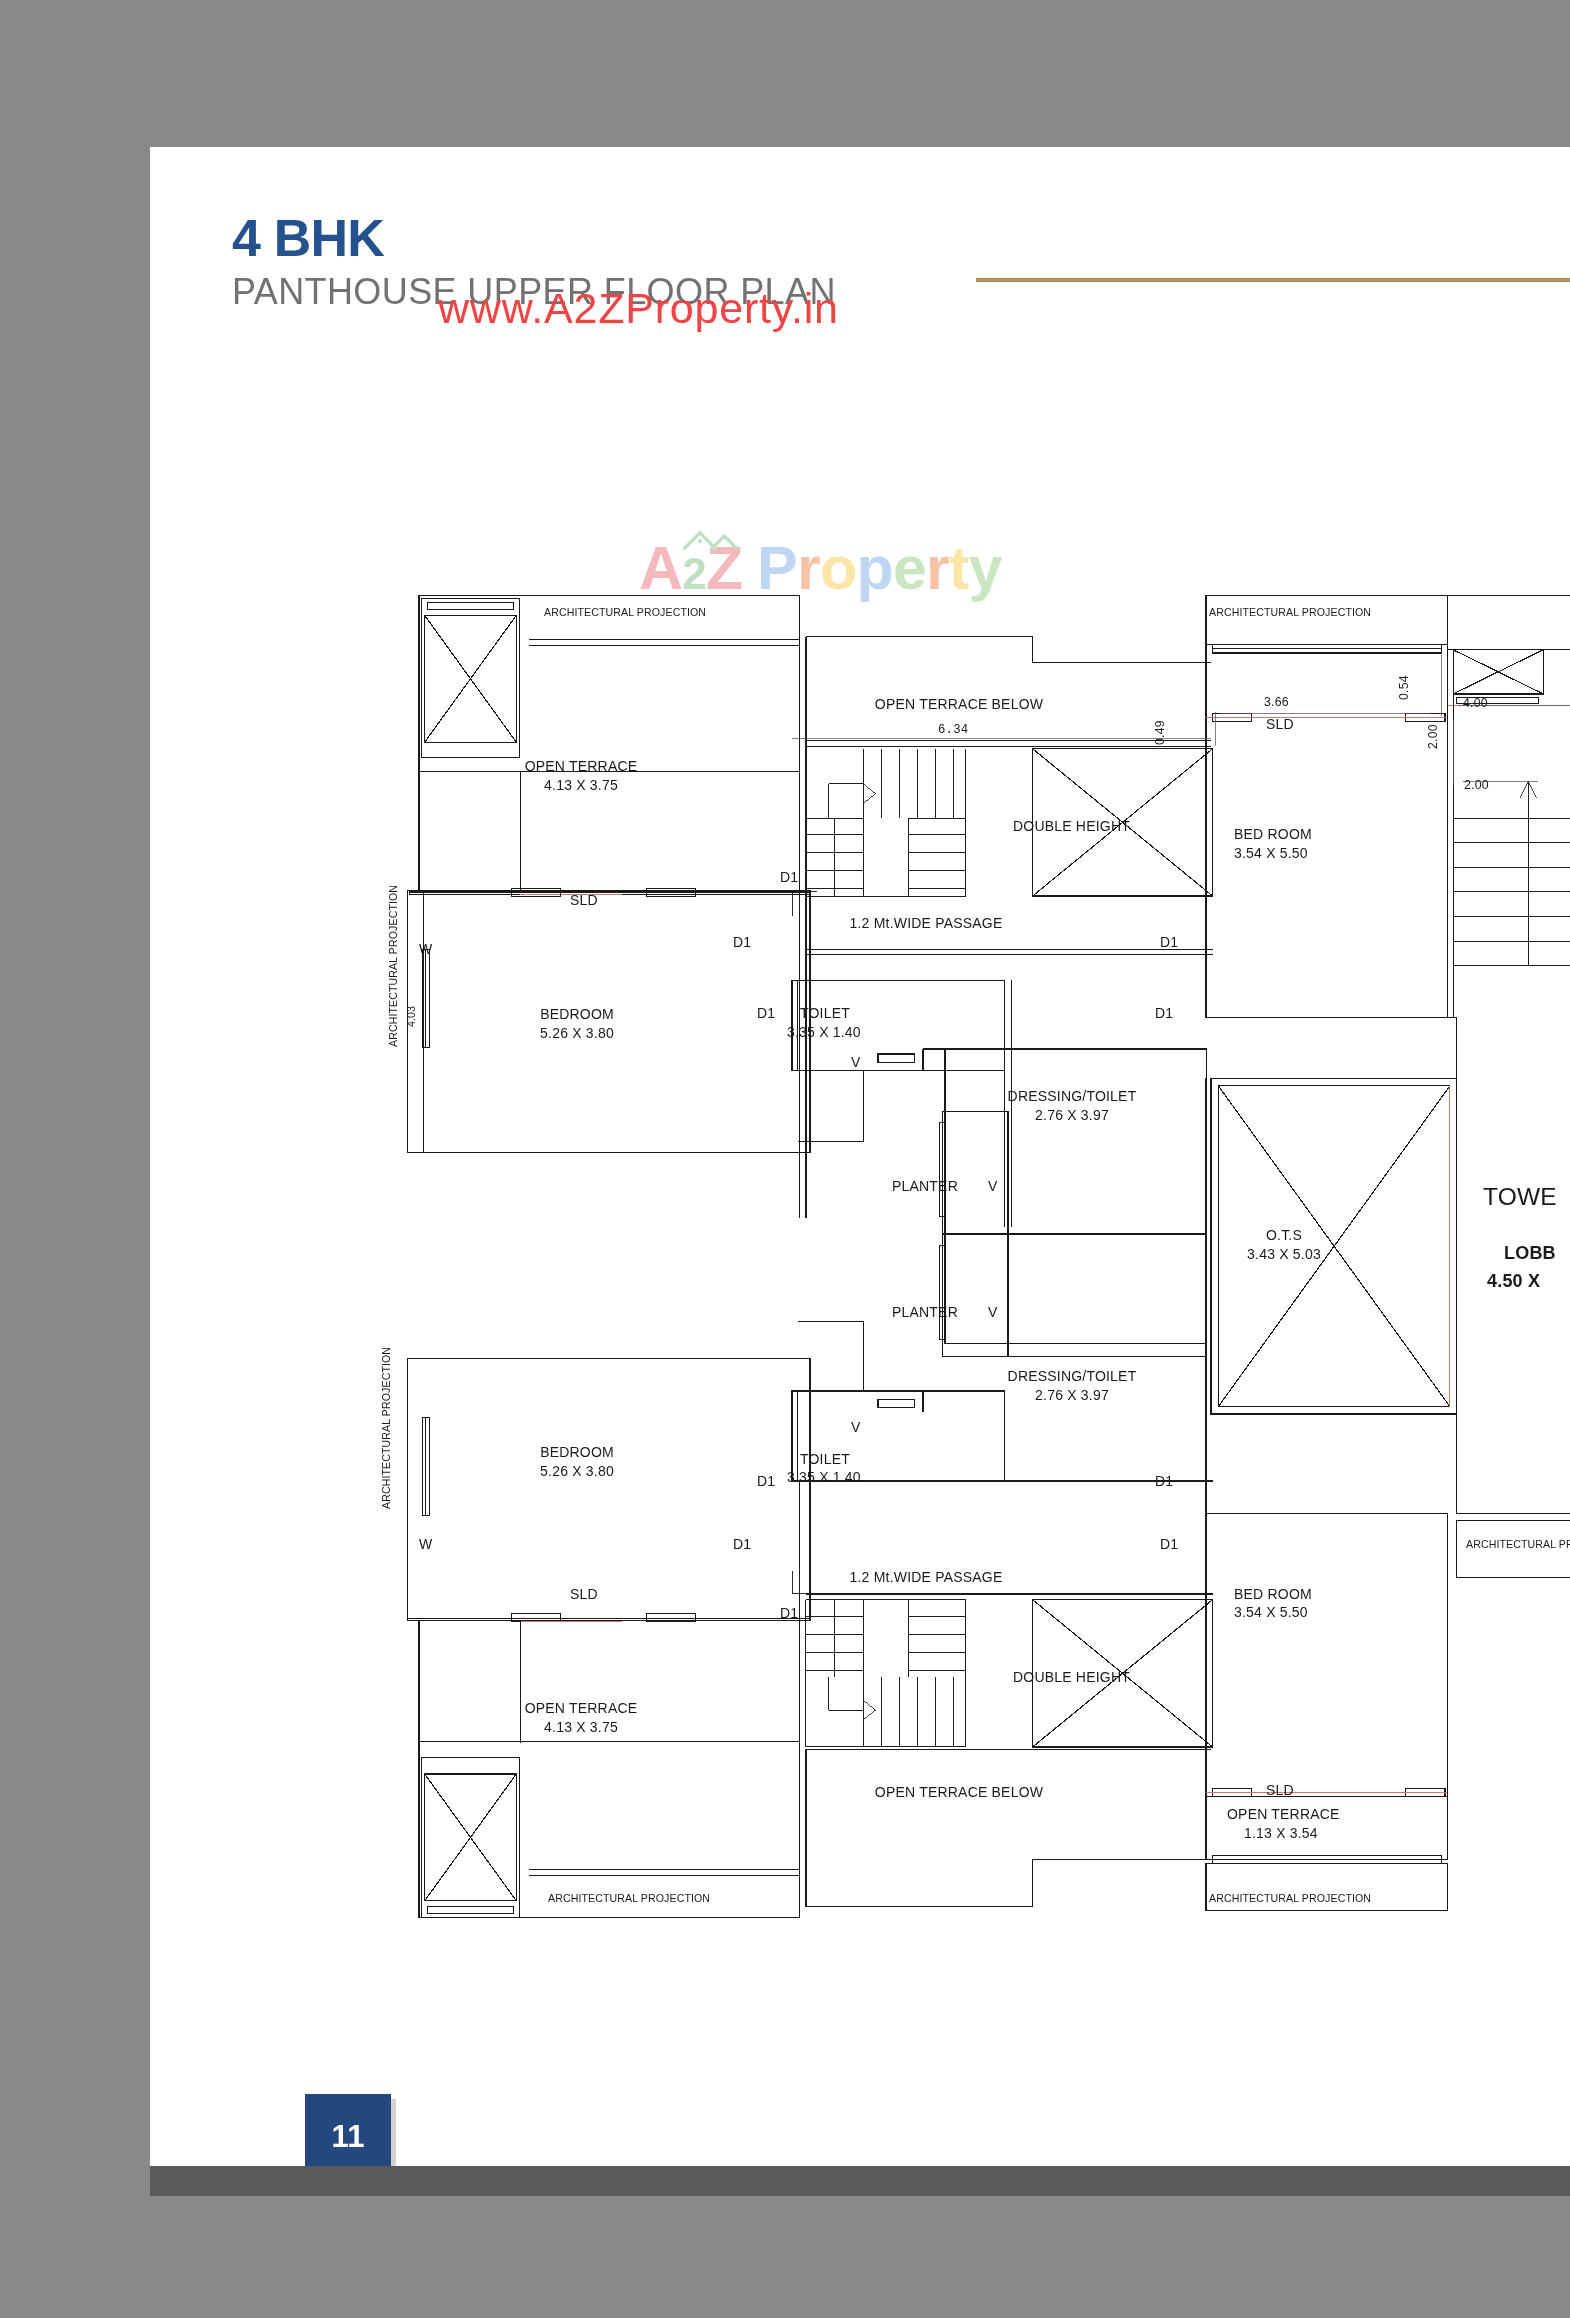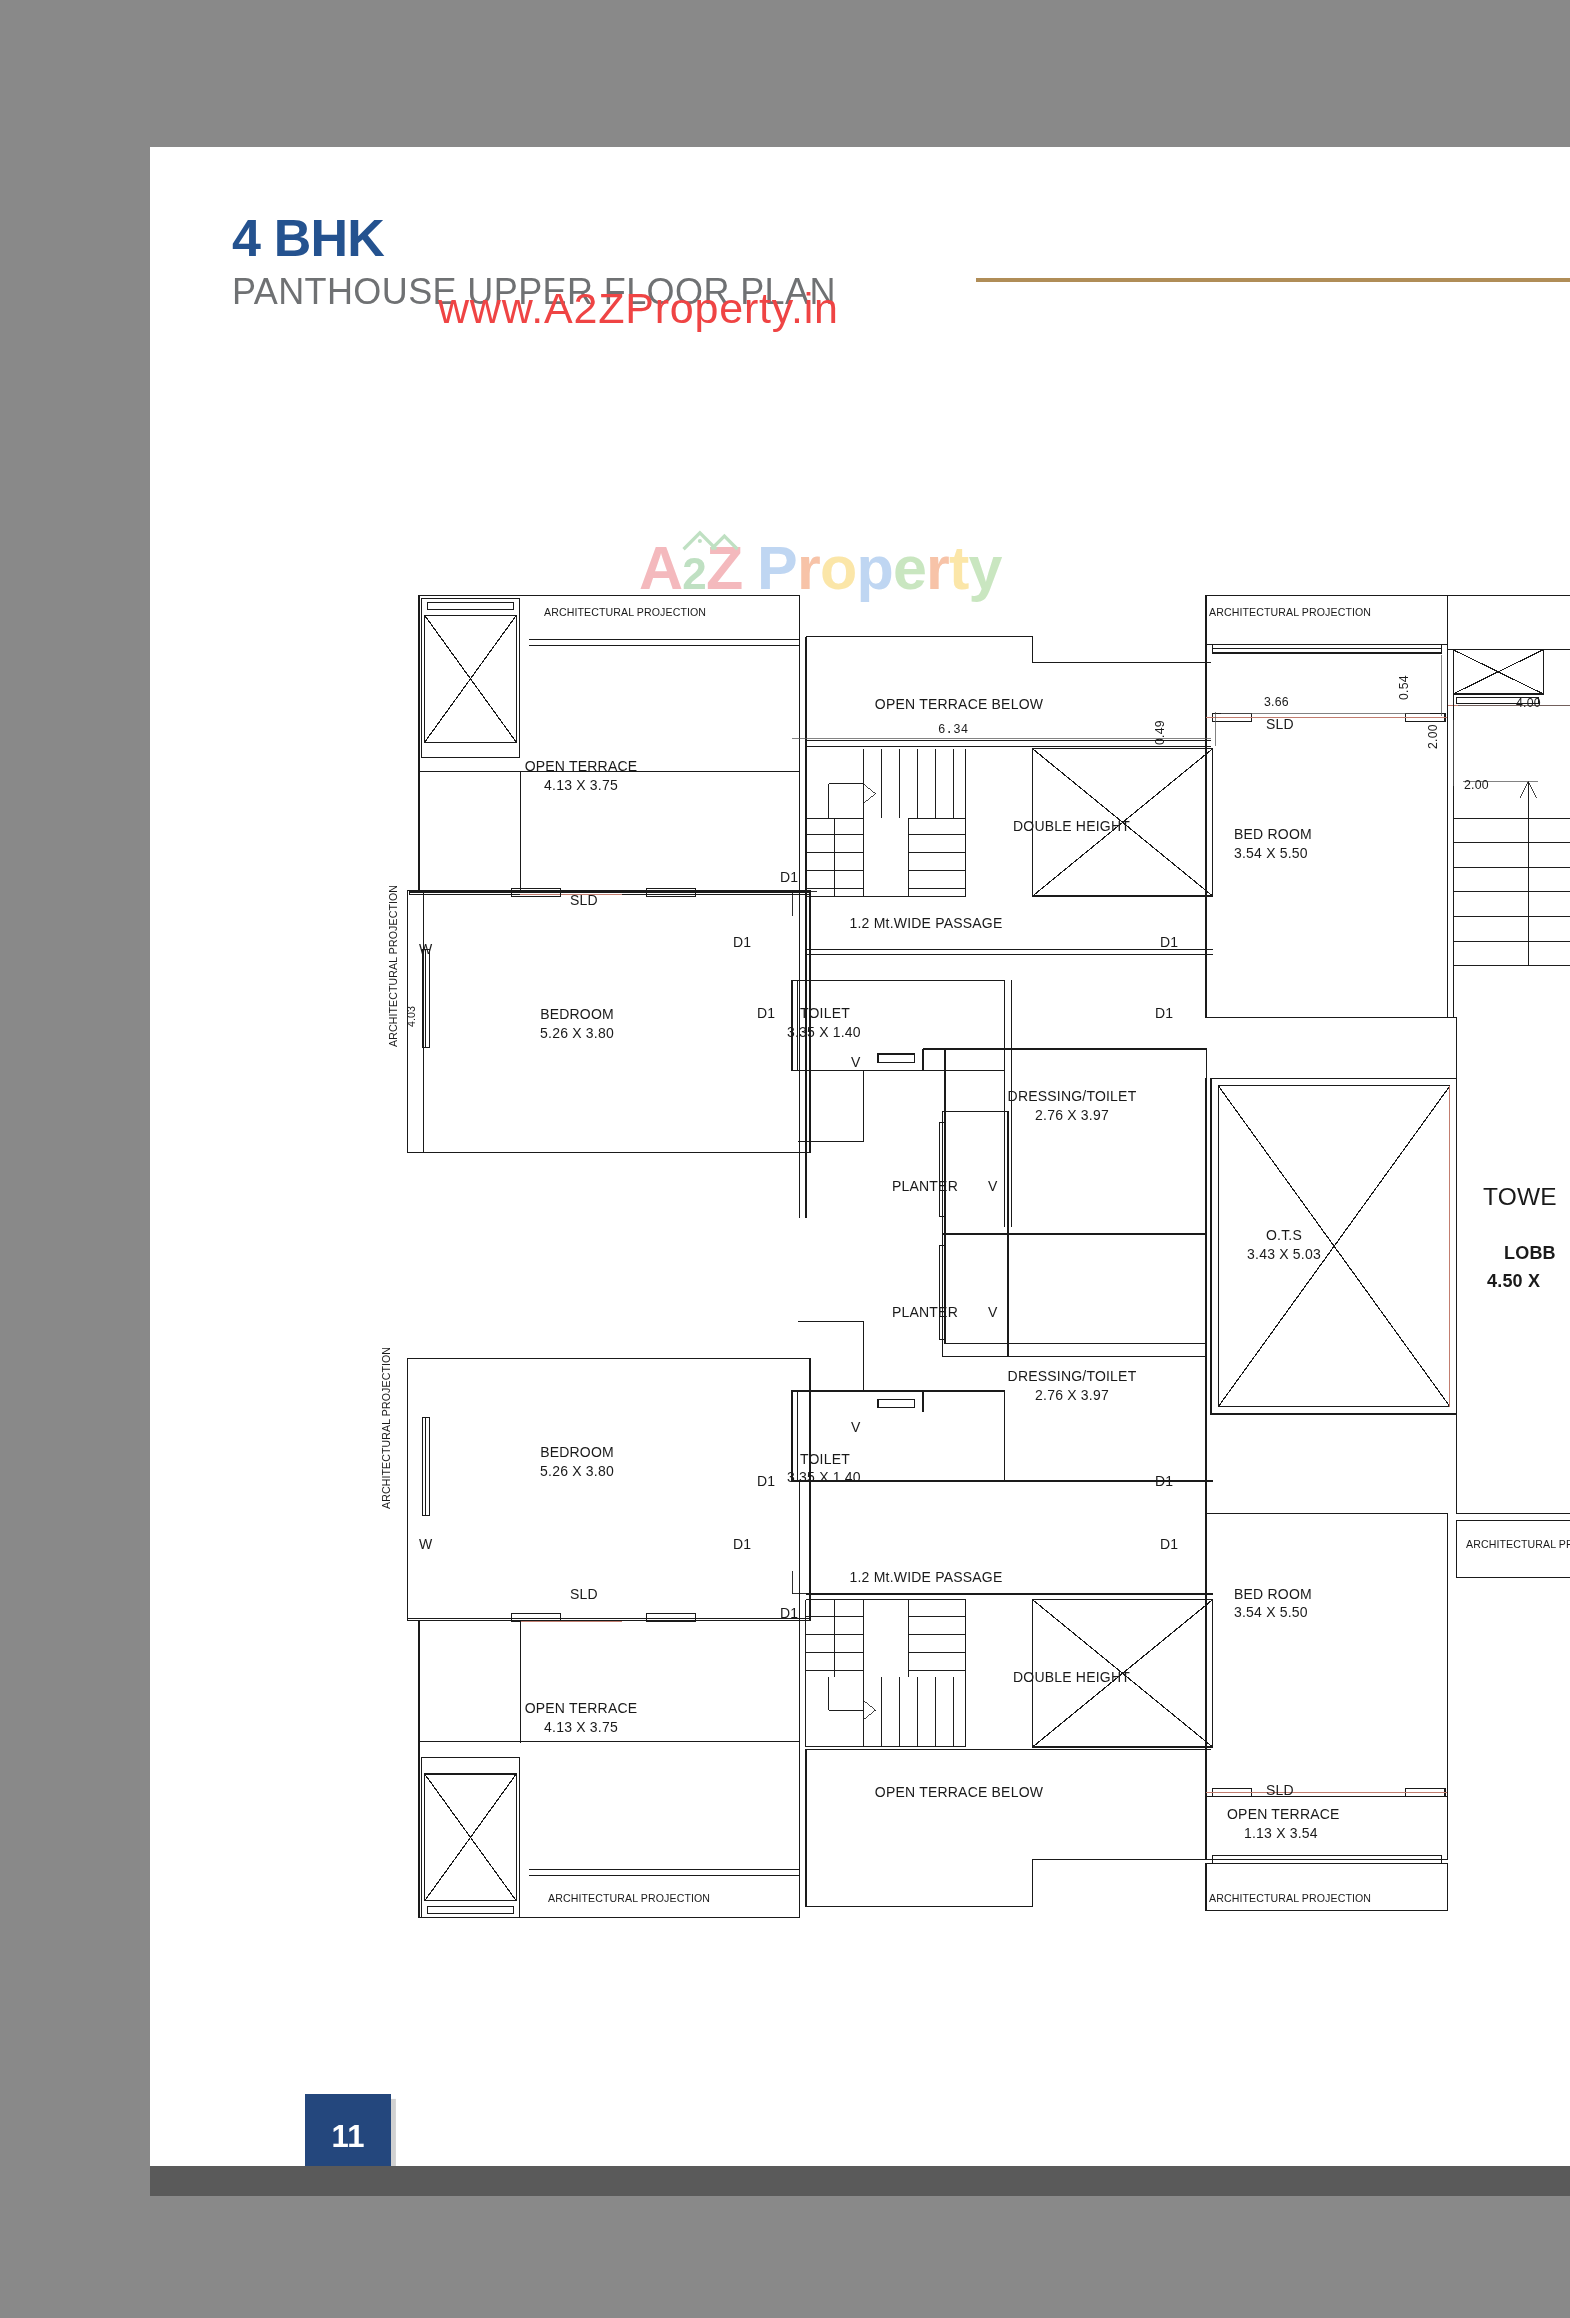--- a/index.html
+++ b/index.html
@@ -385,21 +385,21 @@
   <div class="lbl" style="left:1013px;top:1669px;">DOUBLE HEIGHT</div>
   <div class="lbl c" style="left:959px;top:1784px;">OPEN  TERRACE BELOW</div>
 
   <div class="lbl c" style="left:581px;top:1700px;">OPEN TERRACE</div>
   <div class="lbl c" style="left:581px;top:1719px;">4.13 X 3.75</div>
 
   <div class="lbl sm" style="left:1264px;top:694px;">3.66</div>
   <div class="lbl sm rot90" style="left:1396px;top:700px;">0.54</div>
   <div class="lbl" style="left:1266px;top:716px;">SLD</div>
   <div class="lbl sm rot90" style="left:1425px;top:749px;">2.00</div>
-  <div class="lbl sm" style="left:1516px;top:695px;">4.00</div>
+  <div class="lbl sm" style="left:1463px;top:695px;">4.00</div>
   <div class="lbl sm" style="left:1464px;top:777px;">2.00</div>
   <div class="lbl" style="left:1234px;top:826px;">BED ROOM</div>
   <div class="lbl" style="left:1234px;top:845px;">3.54 X 5.50</div>
 
   <div class="lbl c" style="left:1284px;top:1227px;">O.T.S</div>
   <div class="lbl c" style="left:1284px;top:1246px;">3.43 X 5.03</div>
 
   <div class="lbl big" style="left:1483px;top:1188px;">TOWE</div>
   <div class="lbl mid" style="left:1504px;top:1245px;">LOBB</div>
   <div class="lbl mid" style="left:1487px;top:1273px;">4.50 X</div>

